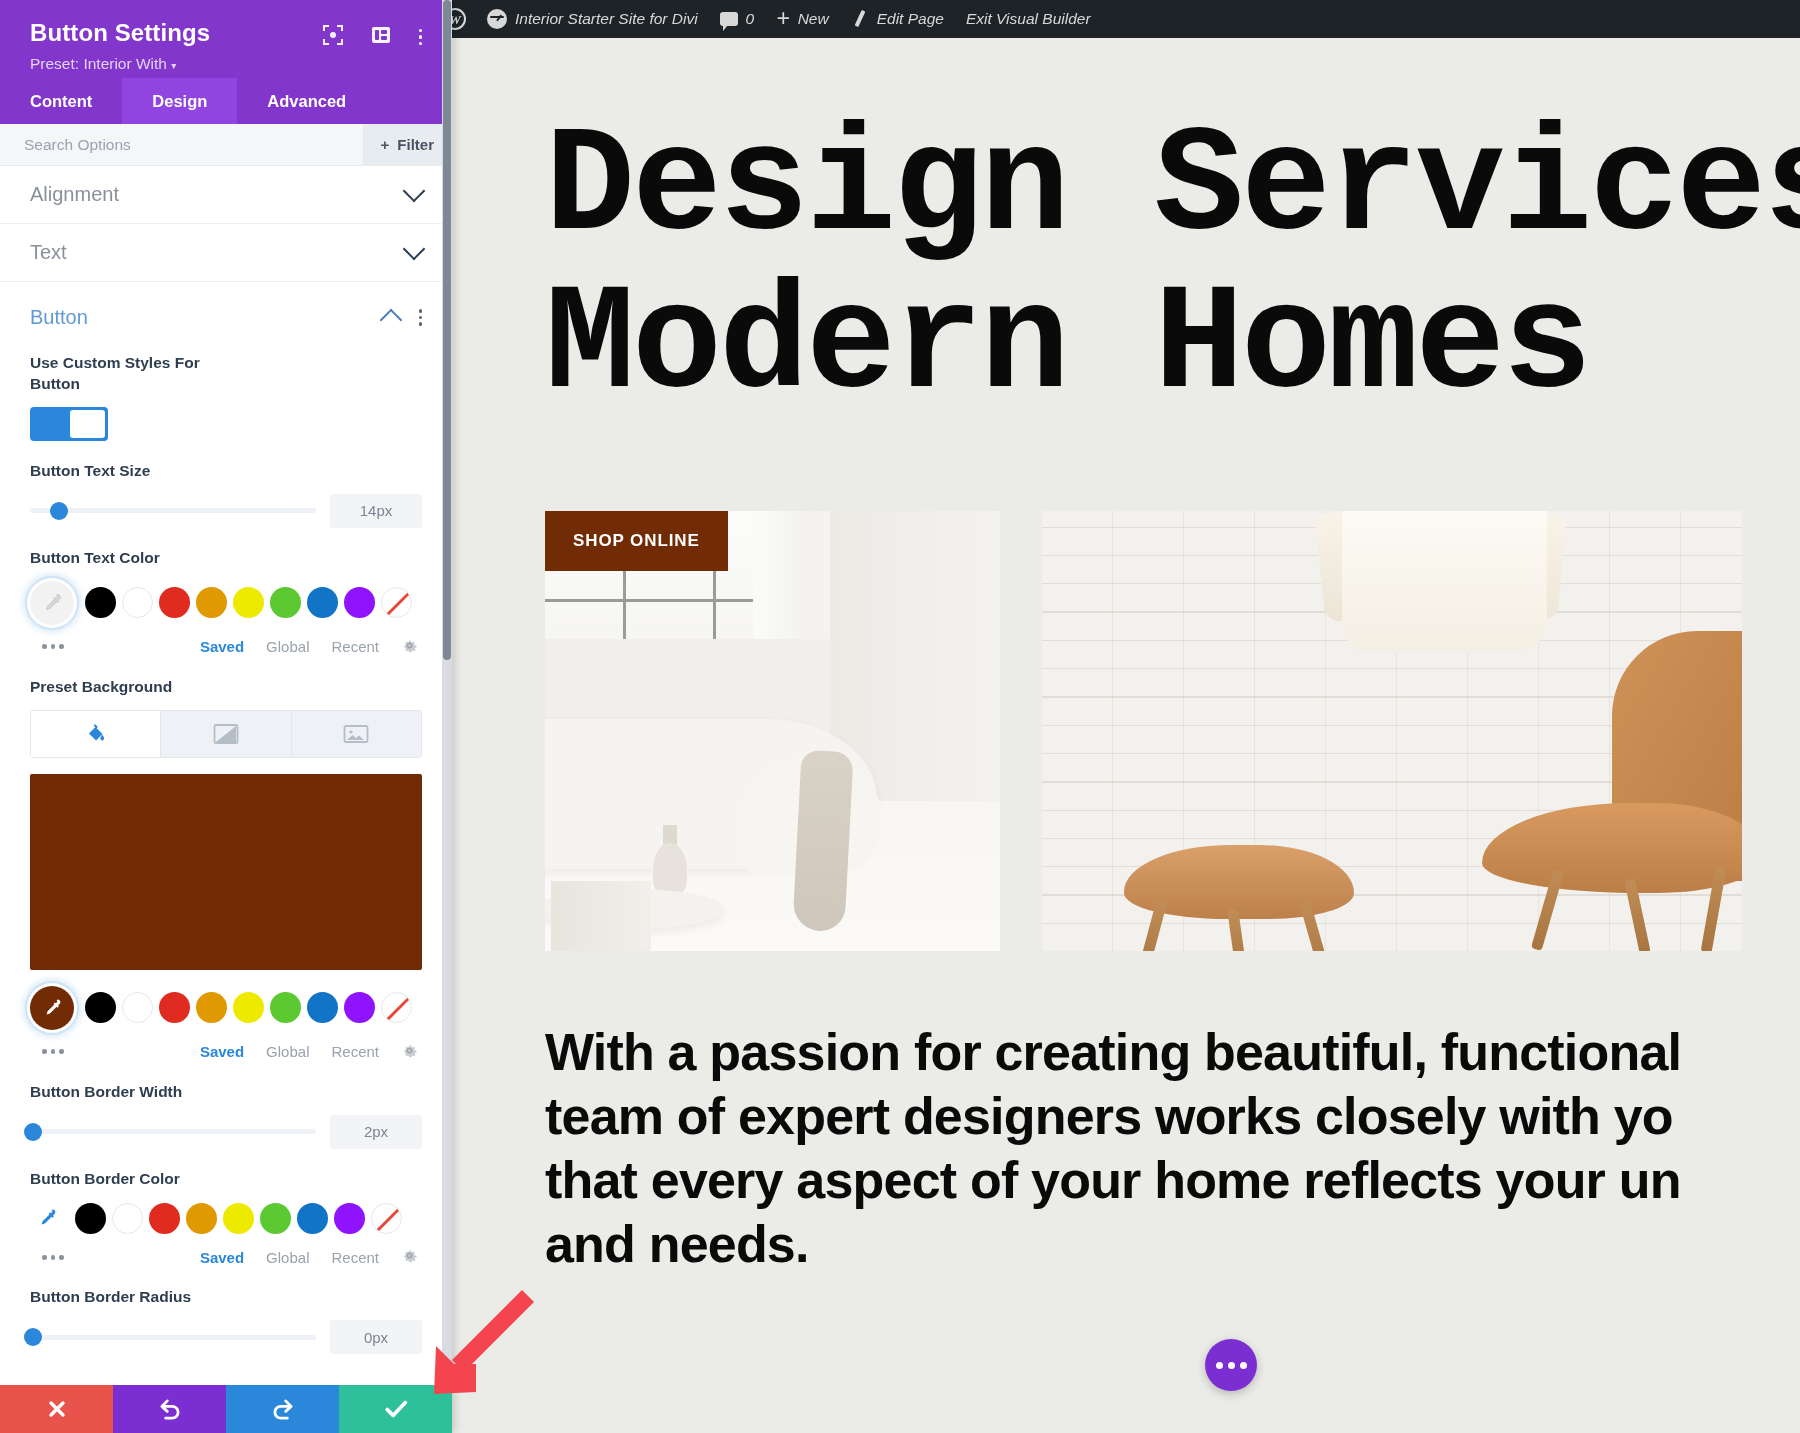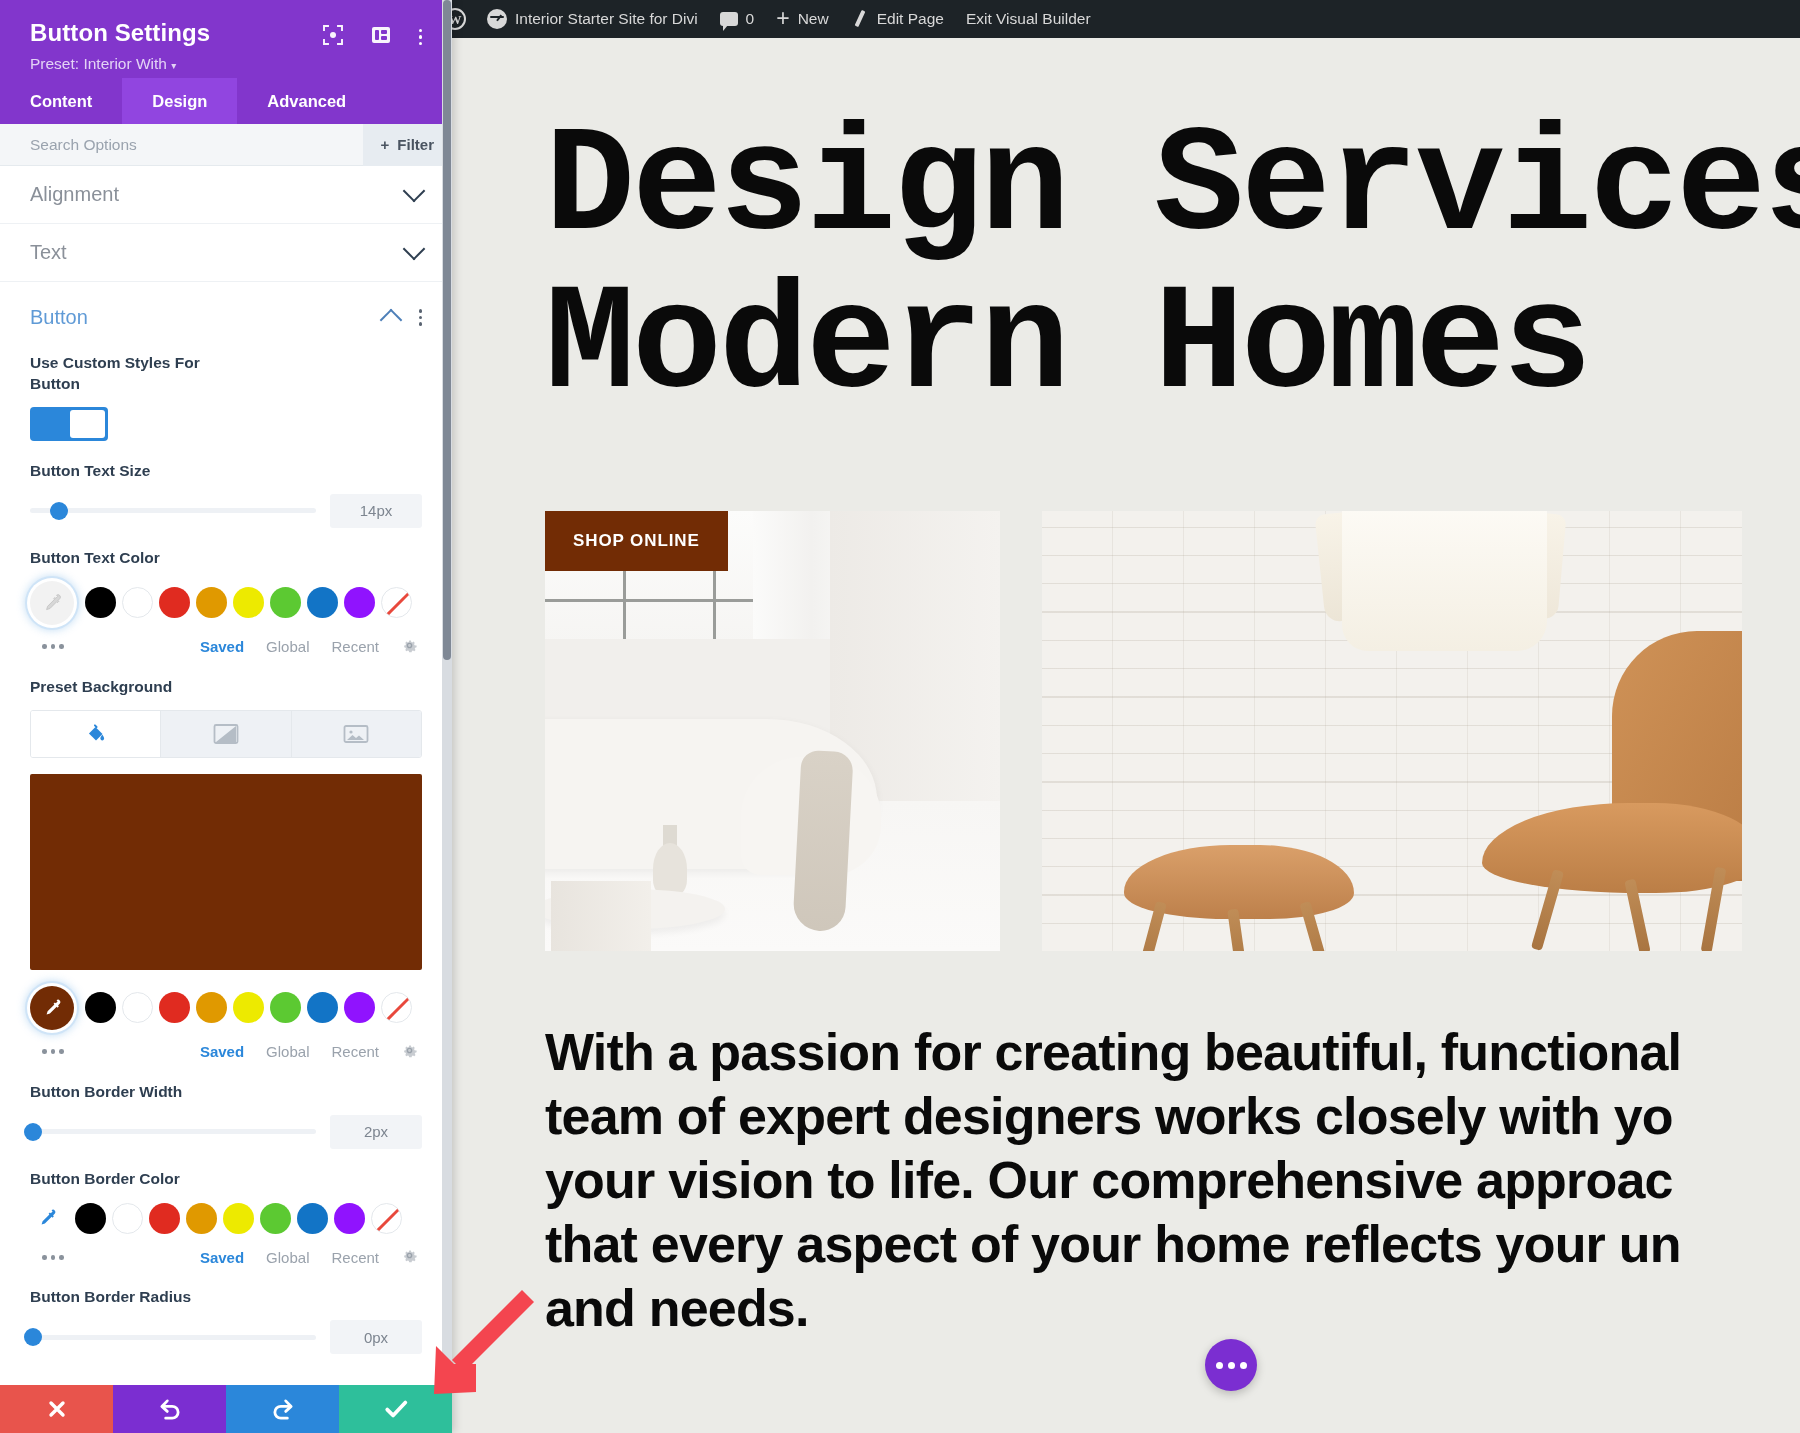--- a/index.html
+++ b/index.html
@@ -19,20 +19,21 @@
     display: flex; align-items: center;
     color: #d8d8d8;
     font-size: 15.5px;
     z-index: 40;
   }
   .wp-ab-item {
     display: flex; align-items: center; gap: 8px;
     height: 100%; padding: 0 11px;
     white-space: nowrap;
     color: #d8d8d8;
+    font-style: italic;
   }
   .wp-ab-item:first-child { padding-left: 14px; padding-right: 10px;}
   .wp-logo-circ {
     width: 22px; height: 22px; border-radius: 50%;
     border: 2.2px solid #d8d8d8; position: relative;
     display:flex; align-items:center; justify-content:center;
   }
   .wp-logo-circ::before {
     content: "W"; font-size: 13px; font-weight: bold;
     line-height: 1; color: #d8d8d8;
@@ -109,21 +110,21 @@
     flex: 0 0 auto; padding: 0 30px;
     display: flex; align-items: center; justify-content: center;
     color: #fff; font-size: 16.5px; font-weight: 600;
     cursor: pointer;
   }
   .panel-tab.active { background: #9145e0; }
 
   .search-row {
     height: 42px; background: #f4f6f8;
     display: flex; align-items: center; justify-content: space-between;
-    padding-left: 30px; border-bottom: 1px solid #e5eaee;
+    padding-left: 24px; border-bottom: 1px solid #e5eaee;
   }
   .search-input {
     border: none; background: transparent; outline: none;
     font-size: 15.5px; color: #6b7280;
     font-family: "Liberation Sans", sans-serif; width: 240px;
   }
   .search-input::placeholder { color: #9aa3ae; }
   .filter-btn {
     background: #e7ecf1; color: #4a5461;
     font-size: 15px; font-weight: 600;
@@ -502,21 +503,20 @@
             <div class="leg" style="left:108px; top:64px; height:70px; transform:rotate(-8deg);"></div>
             <div class="leg" style="left:186px; top:56px; height:78px; transform:rotate(-16deg);"></div>
           </div>
         </div>
       </div>
     </div>
 
     <div class="body-copy">
       <div>With a passion for creating beautiful, functional</div>
       <div>team of expert designers works closely with yo</div>
-      <div>your vision to life. Our comprehensive approac</div>
       <div>that every aspect of your home reflects your un</div>
       <div>and needs.</div>
     </div>
 
     <div class="fab">
       <span></span>
       <span></span>
       <span></span>
     </div>
   </div>

